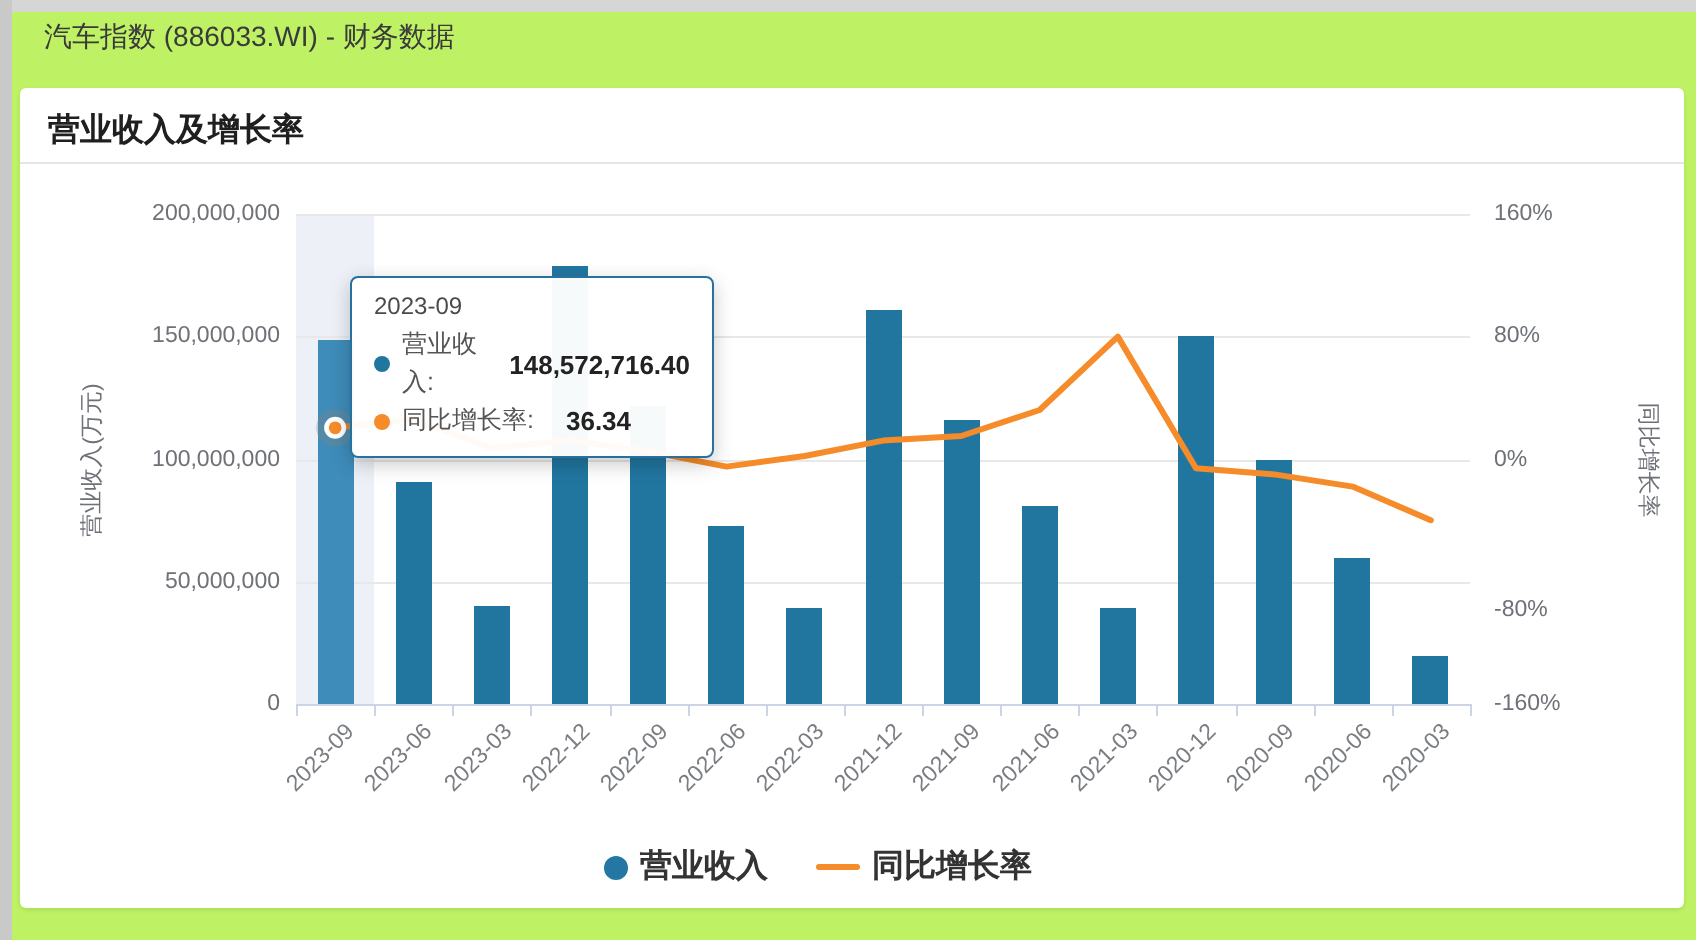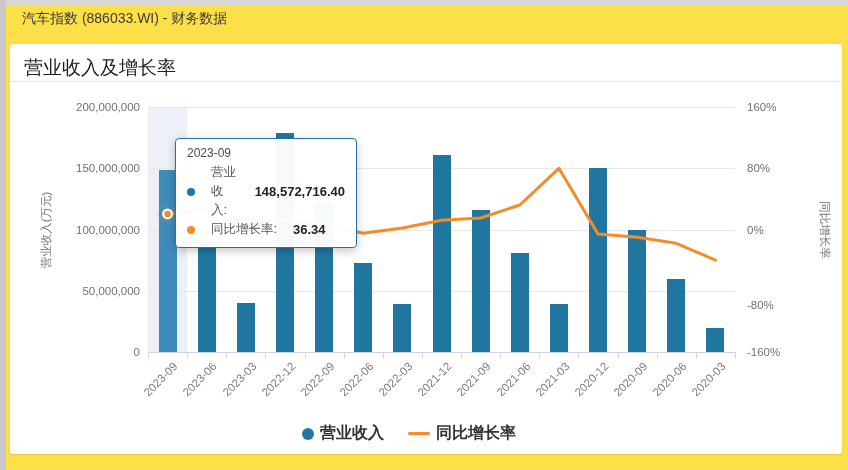--- a/index.html
+++ b/index.html
@@ -1,36 +1,36 @@
 <!DOCTYPE html>
 <html><head>
 <meta charset="utf-8">
 <style>
   html,body{margin:0;padding:0;background:#e9e9e9;font-family:"Liberation Sans","DejaVu Sans",sans-serif;}
-  .stage{position:relative;width:848px;height:470px;background:#fde047;overflow:hidden;}
+  .stage{position:relative;width:848px;height:470px;background:#bef264;overflow:hidden;}
   .abs{position:absolute;}
   .edge-top{left:0;top:0;width:848px;height:6px;background:#d6d6d6;}
   .edge-left{left:0;top:0;width:6px;height:470px;background:#c9c9c9;}
   .page-header{left:22px;top:10px;font-size:14px;font-weight:500;color:#3a3a3a;}
   .panel{left:10px;top:44px;width:832px;height:410px;background:#ffffff;border-radius:3px;box-shadow:0 1px 2px rgba(0,0,0,0.10);}
-  .panel-title{left:14px;top:11px;font-size:19px;font-weight:normal;color:#1f1f1f;}
+  .panel-title{left:14px;top:11px;font-size:16px;font-weight:bold;color:#1f1f1f;}
   .panel-divider{left:0;top:37px;width:832px;height:1px;background:#e6e6e6;}
   .gridline{height:1px;}
   .axis-line{height:1px;}
   .xtick{width:1px;height:6px;}
   .ylab{font-size:11.5px;color:#6e7177;line-height:13px;white-space:nowrap;}
   .anchor{width:0;height:0;}
   .xlab{position:absolute;right:0;top:0;font-size:11.5px;color:#7a7d82;white-space:nowrap;transform-origin:100% 0;transform:rotate(-45deg);}
   .axis-name{position:absolute;left:0;top:0;font-size:11.5px;color:#6e7177;white-space:nowrap;}
   .bar{border-radius:0;}
   .tooltip{left:175px;top:138px;width:182px;background:rgba(255,255,255,0.96);border:1.5px solid #26719e;border-radius:4px;box-shadow:0 3px 10px rgba(0,0,0,0.22);padding:7px 11px 8px 11px;box-sizing:border-box;z-index:30;}
   .tt-title{font-size:12px;color:#4a4a4a;margin-bottom:3px;}
   .tt-row{display:flex;align-items:center;line-height:19px;}
   .dot{display:inline-block;width:8px;height:8px;border-radius:50%;margin-right:6px;flex:none;}
-  .tt-label{font-size:12.5px;color:#555;margin-left:10px;}
+  .tt-label{font-size:12.5px;color:#555;}
   .tt-value{font-size:13px;font-weight:bold;color:#222;margin-left:16px;}
   .legend{left:409px;top:423px;transform:translateX(-50%);display:flex;align-items:center;gap:24px;z-index:5;}
   .legend-item{display:flex;align-items:center;gap:6px;cursor:pointer;}
   .legend-label{font-size:16px;color:#333;font-weight:bold;}
   .legend-circle{width:12px;height:12px;border-radius:50%;}
   .legend-line{width:22px;height:3.5px;border-radius:2px;}
 </style>
 </head>
 <body>
 

